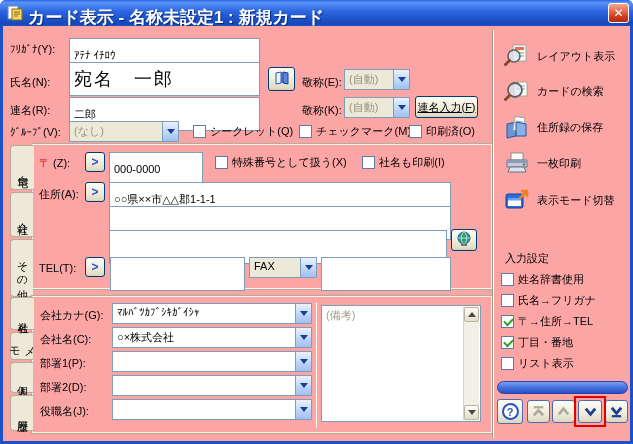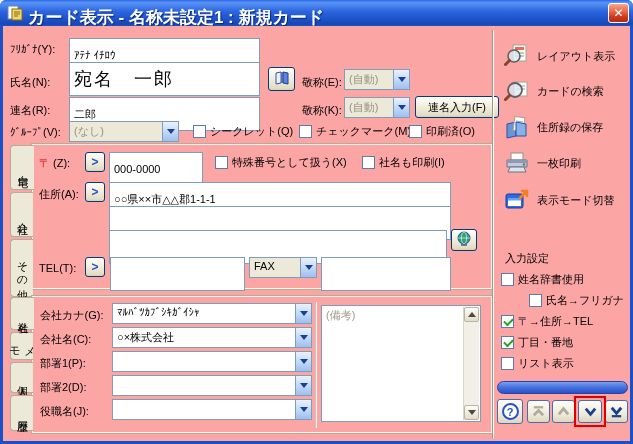--- a/index.html
+++ b/index.html
@@ -105,21 +105,21 @@
       <span class="darr"></span>
     </div>
 
     <span class="lbl" style="left:7px;top:77px;">連名(R):</span>
     <input class="inp" style="left: 66px; top: 71px; width: 191px; height: 20px;" value="二郎">
     <span class="lbl" style="left:299px;top:77px;">敬称(K):</span>
     <div class="combo disabled" style="left:341px;top:71px;width:66px;height:21px;">
       <span class="cval">(自動)</span>
       <span class="darr"></span>
     </div>
-    <button class="btn" style="left:412px;top:70px;width:84px;height:22px;">連名入力(F)</button>
+    <button class="btn" style="left:412px;top:70px;width:63px;height:22px;text-decoration:underline;">連名入力(F)</button>
 
     <span class="lbl" style="left:7px;top:100px;">ｸﾞﾙｰﾌﾟ(V):</span>
     <div class="combo disabled" style="left:66px;top:95px;width:110px;height:21px;">
       <span class="cval">(なし)</span>
       <span class="darr"></span>
     </div>
     <label class="cbrow" style="left:190px;top:98px;">
       <span class="cb"></span>
       <span>シークレット(Q)</span>
     </label>
@@ -271,21 +271,21 @@
       </svg>
       <span class="alabel">表示モード切替</span>
     </div>
 
     <span class="lbl" style="left:502px;top:225px;">入力設定</span>
 
     <label class="cbrow" style="left:498px;top:246px;">
       <span class="cb"></span>
       <span>姓名辞書使用</span>
     </label>
-    <label class="cbrow" style="left:498px;top:267px;margin-left:28px;">
+    <label class="cbrow" style="left:498px;top:267px;">
       <span class="cb"></span>
       <span>氏名→フリガナ</span>
     </label>
     <label class="cbrow" style="left:498px;top:288px;">
       <span class="cb checked"></span>
       <span>〒→住所→TEL</span>
     </label>
     <label class="cbrow" style="left:498px;top:309px;">
       <span class="cb checked"></span>
       <span>丁目・番地</span>

